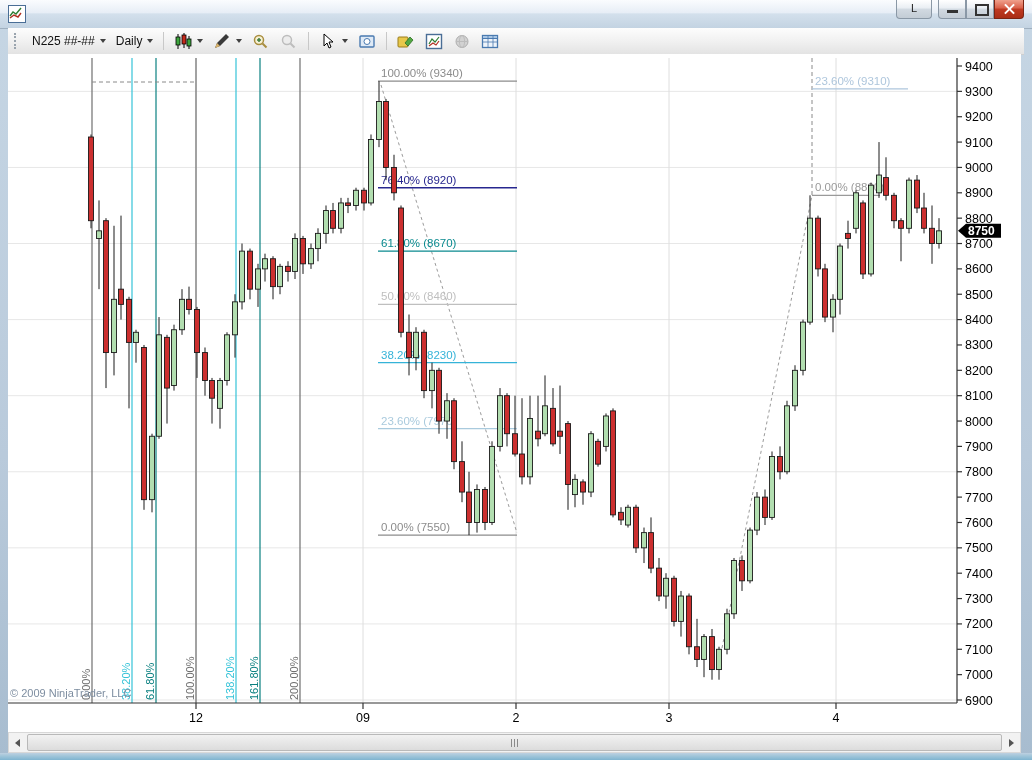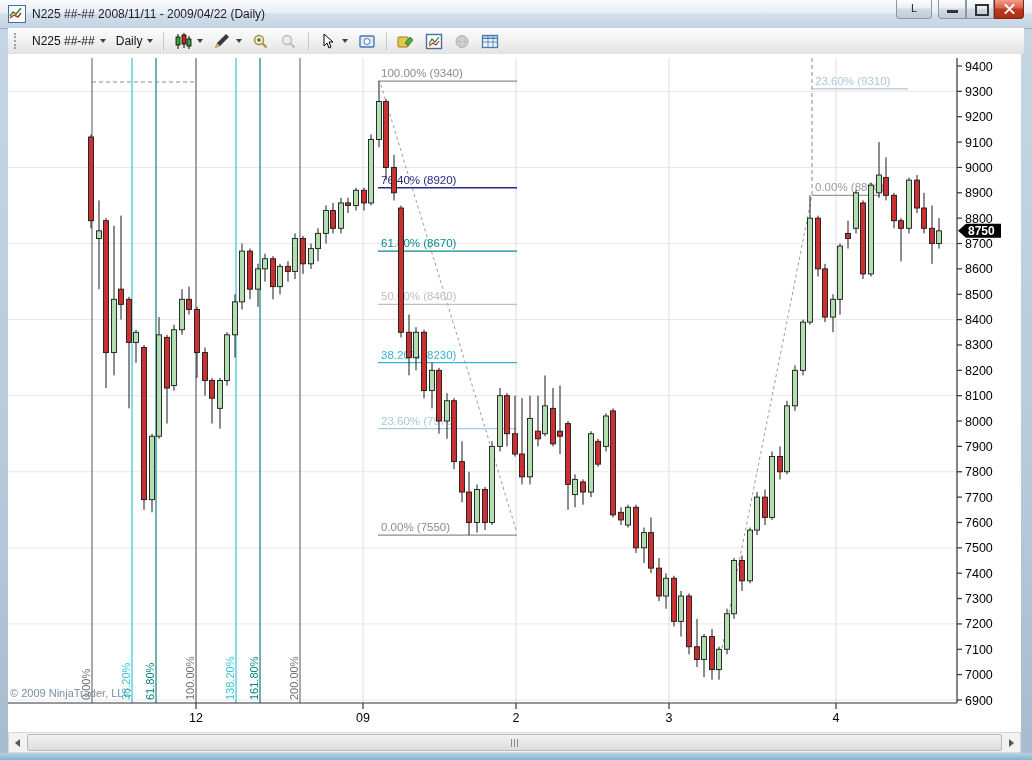--- a/index.html
+++ b/index.html
@@ -58,21 +58,20 @@
 </head>
 <body>
 
 <div class="abs titlebar">
   <div class="title-icon">
     <svg width="14" height="14" viewBox="0 0 14 14">
       <polyline points="1,10 4,6 7,8 12,2" fill="none" stroke="#2e7d32" stroke-width="1.4"></polyline>
       <polyline points="1,12 5,9 9,11 12,7" fill="none" stroke="#b03020" stroke-width="1.4"></polyline>
     </svg>
   </div>
-  <span class="title-text">N225 ##-##  2008/11/11 - 2009/04/22 (Daily)</span>
 </div>
 <div class="winbtn btn-link">L</div>
 <div class="winbtn btn-min">
     <span class="glyph-min"></span>
   </div>
 <div class="winbtn btn-max">
     <span class="glyph-max"></span>
   </div>
 <div class="winbtn btn-close">
     <span class="glyph-x1"></span>

